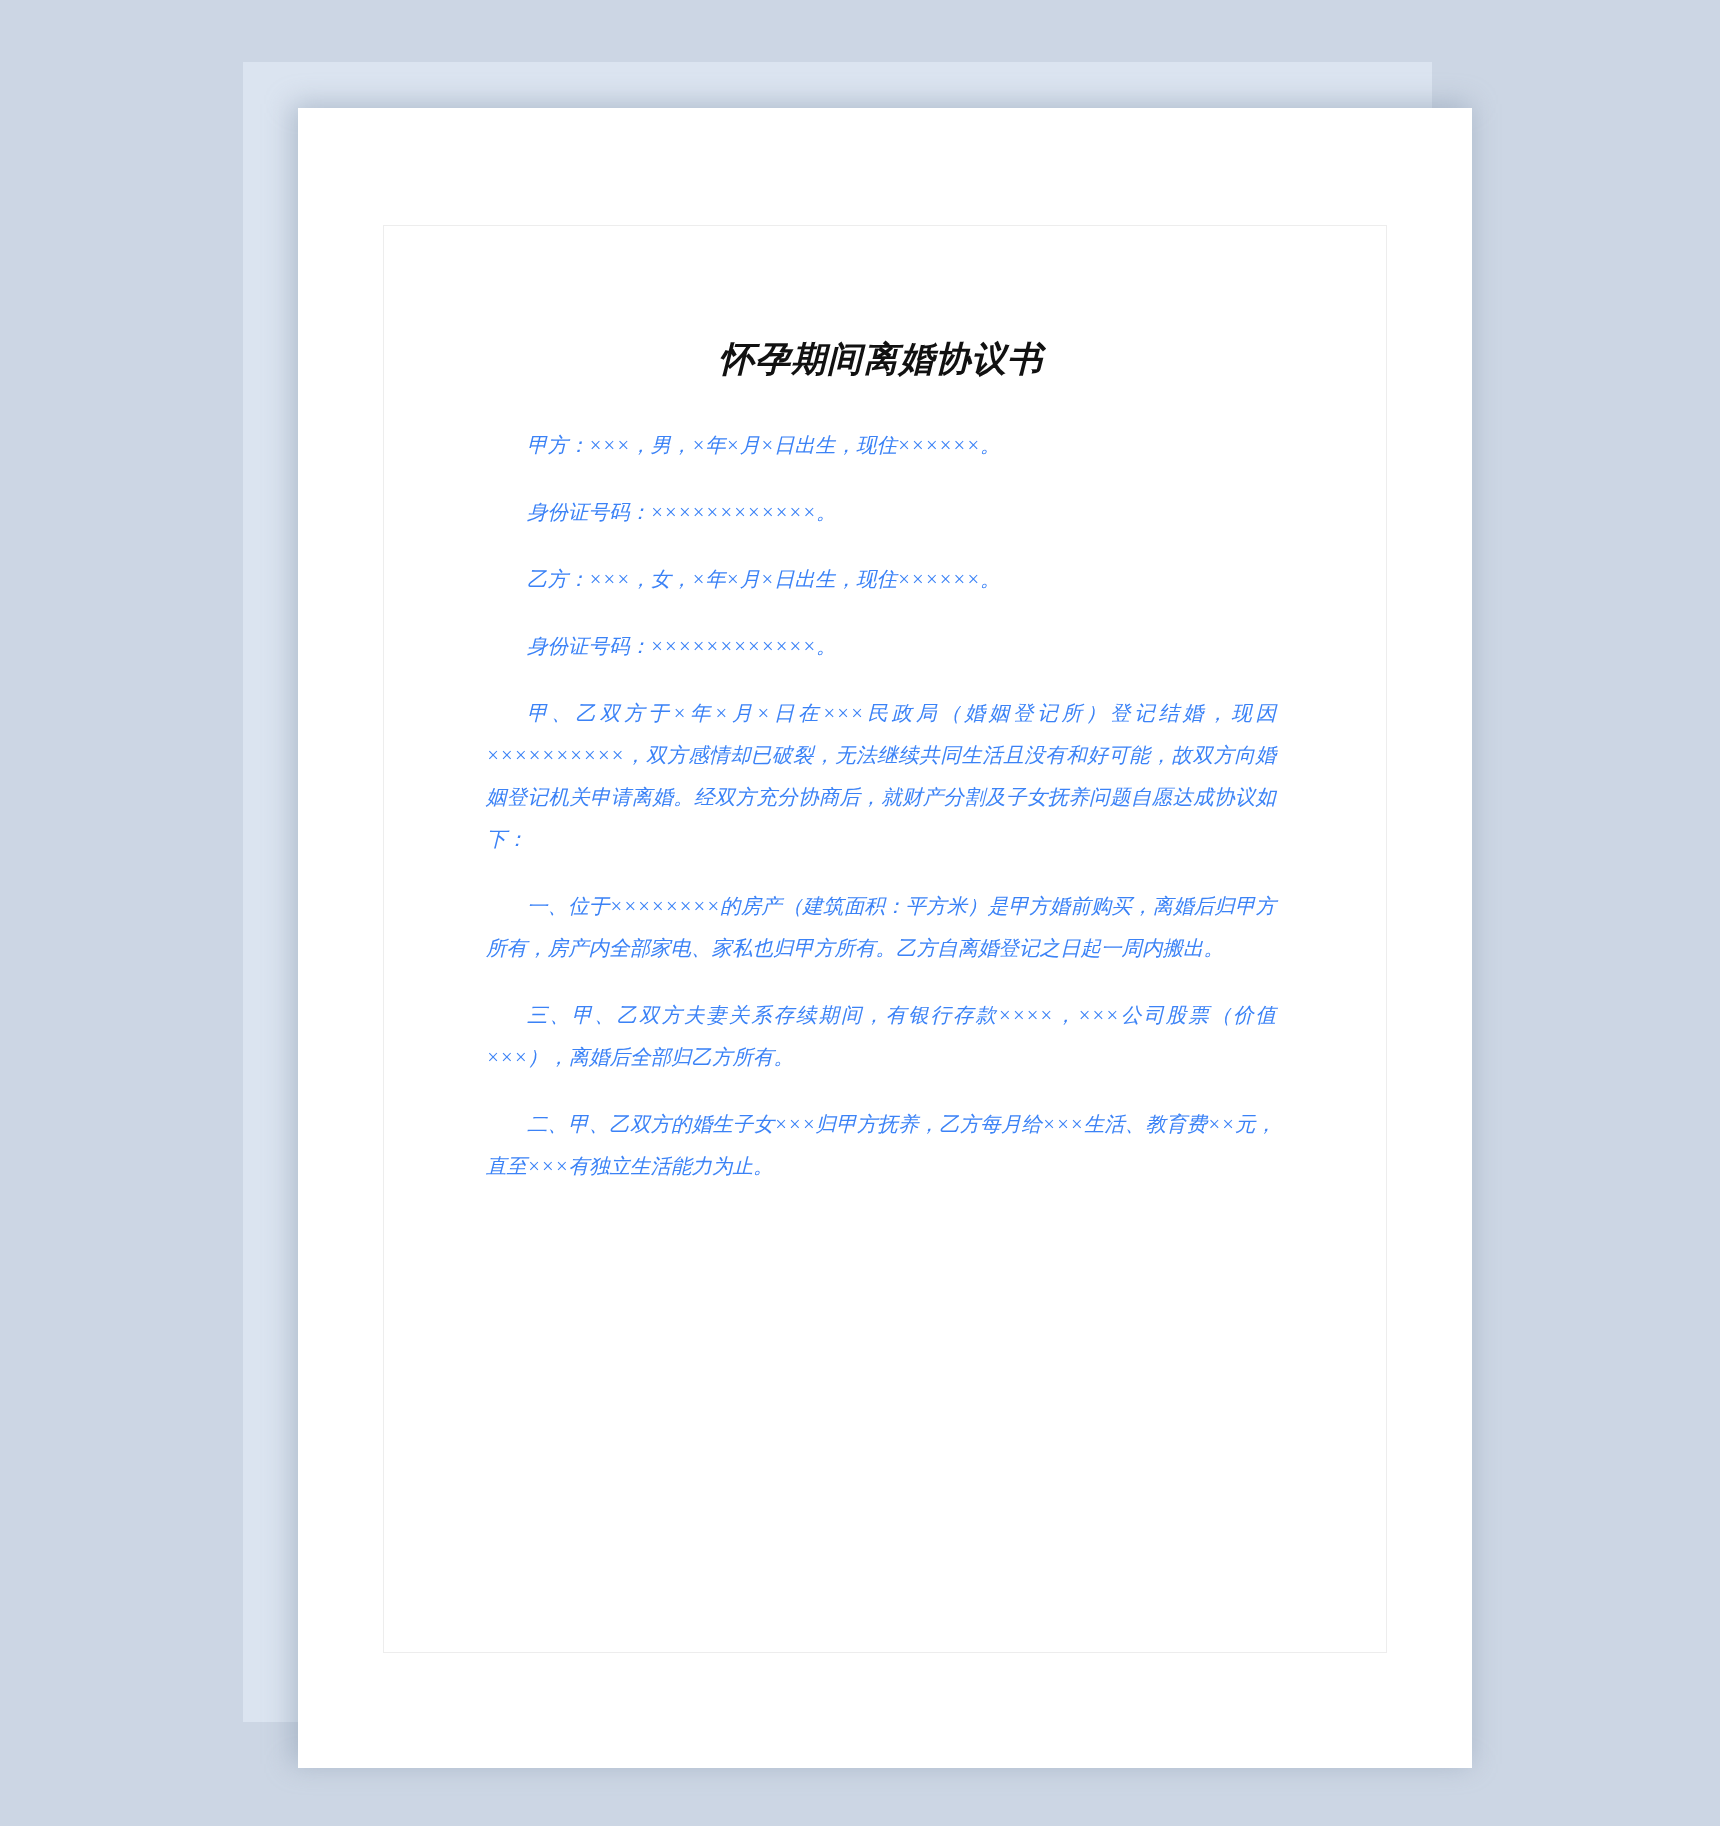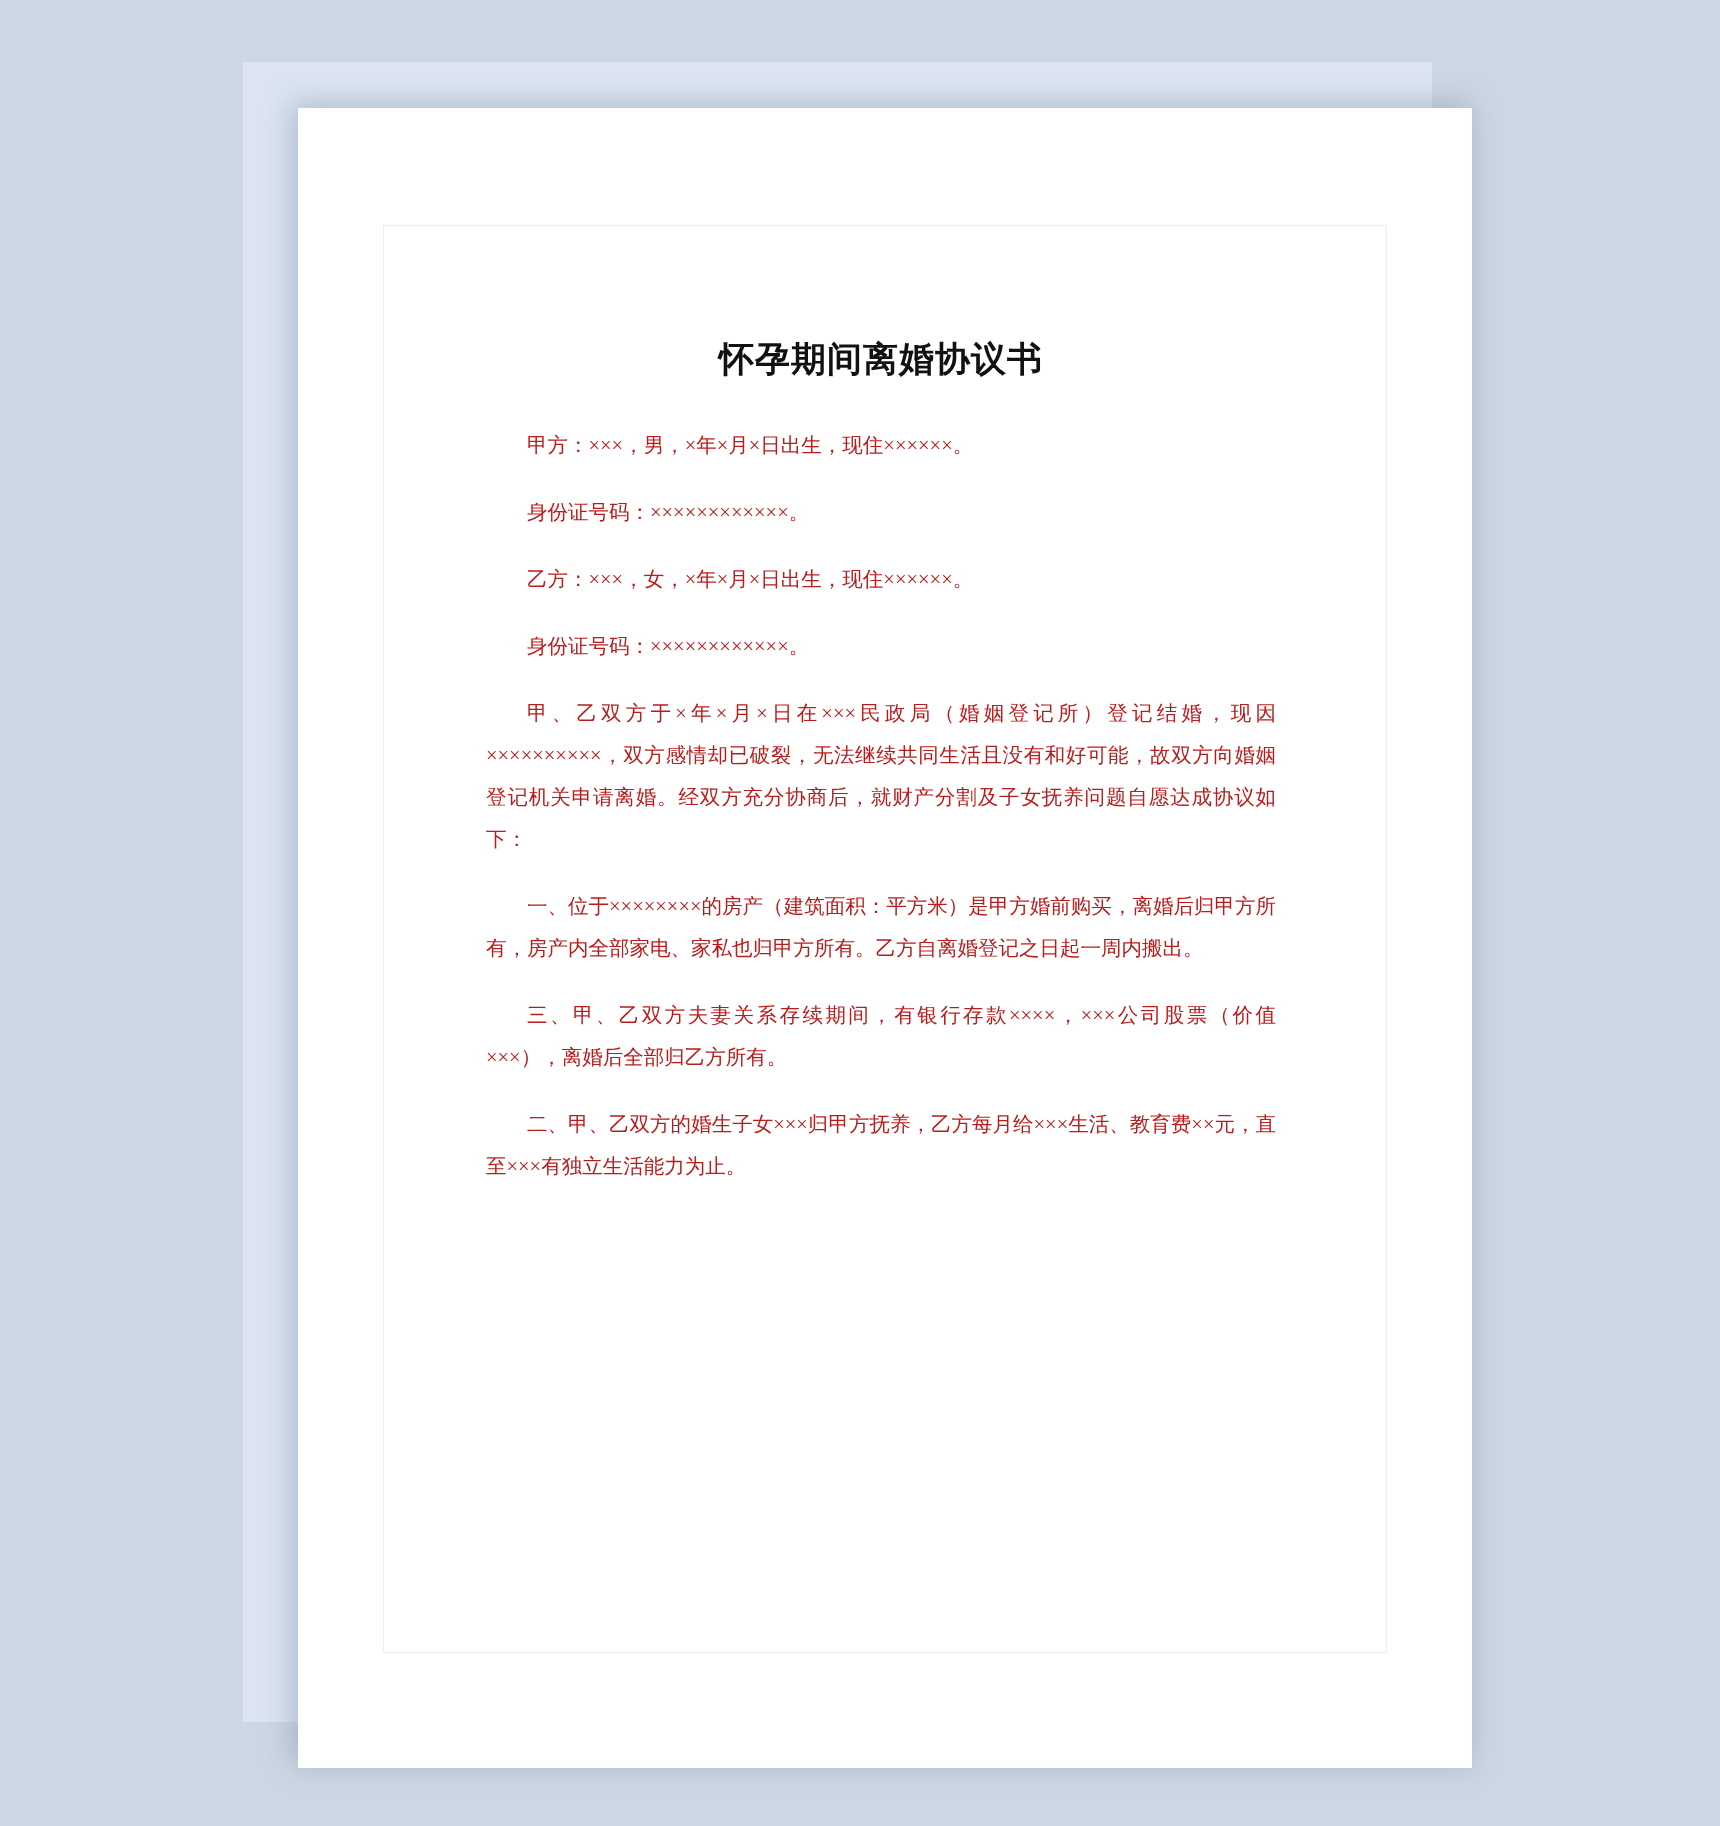--- a/index.html
+++ b/index.html
@@ -12,20 +12,21 @@
     background: #ccd6e4;
     font-family: "Liberation Serif", "DejaVu Serif", serif;
     overflow: hidden;
   }
 
   
   .stage {
     position: relative;
     width: 1720px;
     height: 1826px;
+    font-style: italic;
   }
 
   
   .back-sheet {
     position: absolute;
     left: 243px;
     top: 62px;
     width: 1189px;
     height: 1660px;
     background: #dbe4f0;
@@ -78,21 +79,21 @@
     letter-spacing: 1px;
     text-align: center;
     color: #111111;
     margin: 0 0 44px 0;
     line-height: 1.2;
   }
 
   .para {
     font-size: 20.5px;
     line-height: 42px;
-    color: #b91c1c;
+    color: #3b82f6;
     margin: 0 0 25px 0;
     text-align: justify;
     text-justify: inter-ideograph;
     text-indent: 41px;
   }
 
   .para:last-child {
     margin-bottom: 0;
   }
 </style>

